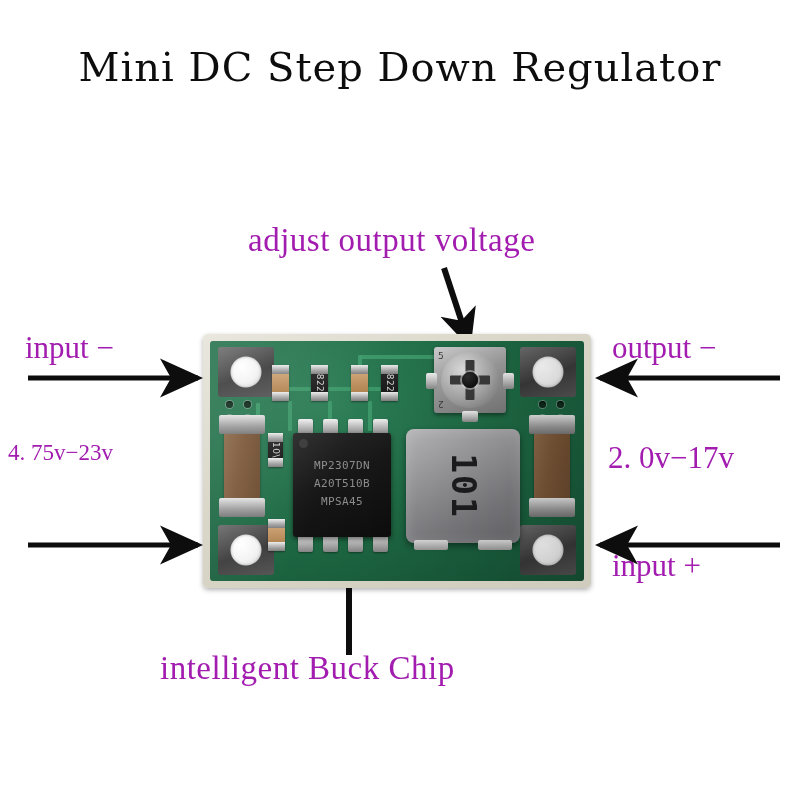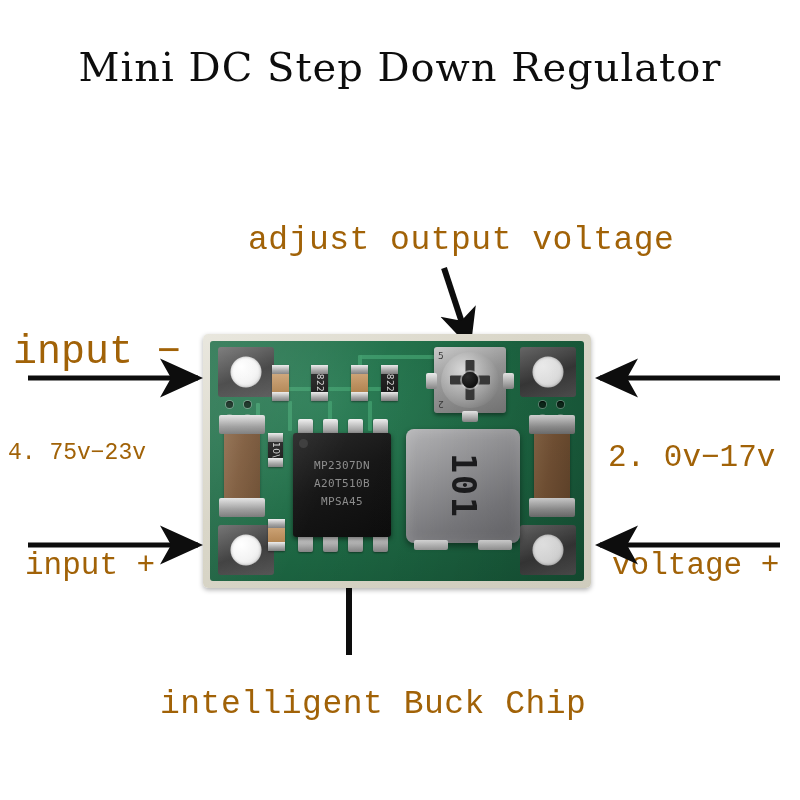--- a/index.html
+++ b/index.html
@@ -15,27 +15,27 @@
   
   .title{
     position:absolute;left:0;top:44px;width:800px;
     text-align:center;
     font-family:"DejaVu Serif", serif;
     font-size:40px;letter-spacing:1px;color:#0d0d0d;
     white-space:pre;
   }
   .lbl{
     position:absolute;
-    font-family:Liberation Mono, monospace;
-    color:#a16207;white-space:pre;
+    font-family:Liberation Serif, serif;
+    color:#a21caf;white-space:pre;
   }
   .lbl-adjust{left:248px;top:222px;font-size:33px;letter-spacing:0.5px;}
-  .lbl-chip{left:160px;top:686px;font-size:33px;letter-spacing:0.5px;}
-
-  .lbl-in-neg{left:13px;top:330px;font-size:40px;}
+  .lbl-chip{left:160px;top:650px;font-size:33px;letter-spacing:0.5px;}
+
+  .lbl-in-neg{left:25px;top:330px;font-size:31px;}
   .lbl-in-range{left:8px;top:440px;font-size:23px;}
   .lbl-in-pos{left:25px;top:548px;font-size:31px;}
 
   .lbl-out-neg{left:612px;top:330px;font-size:31px;}
   .lbl-out-range{left:608px;top:440px;font-size:31px;}
   .lbl-out-pos{left:612px;top:548px;font-size:31px;}
 
   
   .arrow-svg{position:absolute;left:0;top:0;width:800px;height:800px;pointer-events:none;}
 
@@ -210,24 +210,24 @@
 
 <div id="stage">
 
   <div class="title">Mini DC Step Down Regulator</div>
 
   <div class="lbl lbl-adjust">adjust output voltage</div>
   <div class="lbl lbl-chip">intelligent Buck Chip</div>
 
   <div class="lbl lbl-in-neg">input −</div>
   <div class="lbl lbl-in-range">4. 75v−23v</div>
-  <div class="lbl lbl-in-pos">input +</div>
-
+
+  <div class="lbl lbl-out-neg">output −</div>
   <div class="lbl lbl-out-range">2. 0v−17v</div>
-  <div class="lbl lbl-out-pos">voltage +</div>
+  <div class="lbl lbl-out-pos">input +</div>
 
   <svg class="arrow-svg" viewBox="0 0 800 800">
     <defs>
       <marker id="ahR" markerWidth="9" markerHeight="9" refX="7.6" refY="4.5" orient="auto">
         <path d="M0,0.6 L8.6,4.5 L0,8.4 L2.2,4.5 Z" fill="#0d0d0d"></path>
       </marker>
       <marker id="ahL" markerWidth="9" markerHeight="9" refX="7.6" refY="4.5" orient="auto">
         <path d="M0,0.6 L8.6,4.5 L0,8.4 L2.2,4.5 Z" fill="#0d0d0d"></path>
       </marker>
       <marker id="ahBig" markerWidth="7" markerHeight="7" refX="5.8" refY="3.5" orient="auto">

